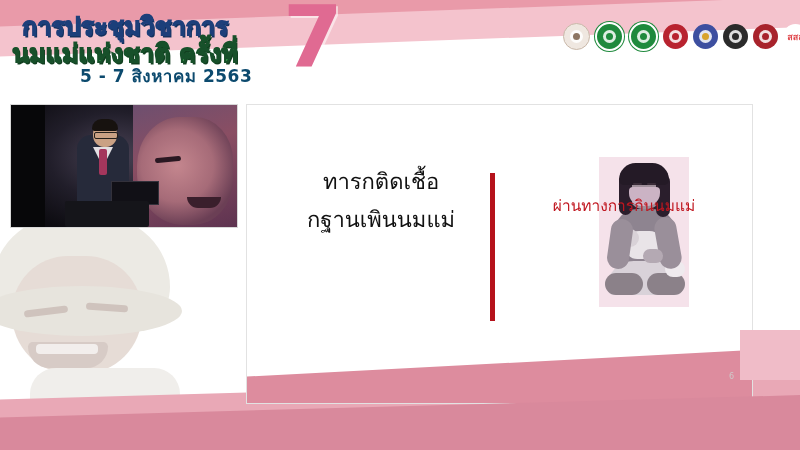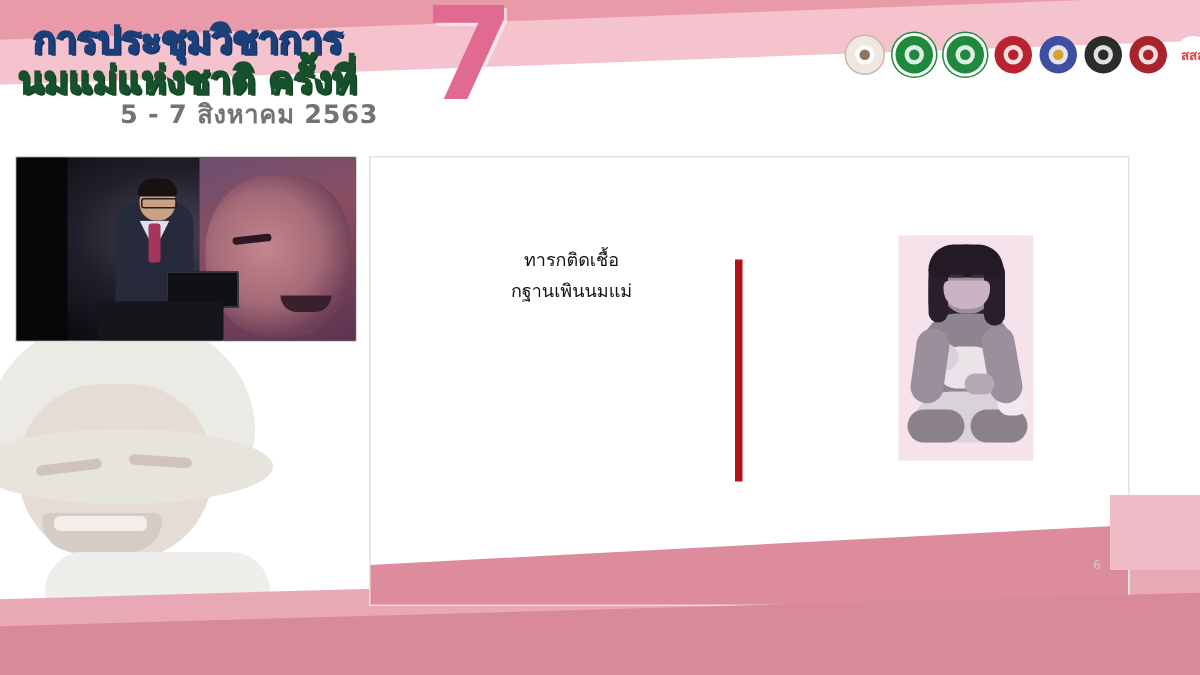--- a/index.html
+++ b/index.html
@@ -52,21 +52,21 @@
     -webkit-text-stroke:1.3px #1c3f7a;
     text-shadow:1.5px 1.5px 0 #13325f;
     text-align:right;
   }
   #title-line2{
     left:12px;top:33px;font-size:25px;color:#3aa34a;
     -webkit-text-stroke:1.3px #17502a;
     text-shadow:1.5px 1.5px 0 #123f20;
   }
   #title-date{
-    left:80px;top:62px;font-size:17px;color:#737373;letter-spacing:.5px;
+    left:80px;top:62px;font-size:17px;color:#0c4a6e;letter-spacing:.5px;
   }
 
   #tagline{
     position:absolute;left:363px;top:62px;
     font-size:20px;font-weight:bold;font-style:italic;
     color:#4aa3e0;white-space:nowrap;letter-spacing:.4px;
     text-shadow:1.3px 1.3px 0 #9fb4c8;
   }
   #tagline .amp{color:#ef8ab5;}
 
@@ -156,21 +156,21 @@
     background:#dd8c9e;transform:rotate(-3deg);
   }
   #slide-pinkband2{
     position:absolute;left:-20px;bottom:-42px;width:560px;height:60px;
     background:#e8a3b2;transform:rotate(-3.4deg);opacity:.75;
   }
 
   #q-text{
     position:absolute;left:34px;top:58px;width:200px;
     text-align:center;color:#111111;
-    font-size:12px;line-height:1.72;font-weight:400;
+    font-size:22px;line-height:1.72;font-weight:400;
   }
   #q-text .covid{font-weight:bold;letter-spacing:.3px;}
 
   #divider-bar{
     position:absolute;left:243px;top:68px;width:5px;height:148px;
     background:#b5121b;
   }
 
   #a-text{
     position:absolute;left:258px;top:90px;width:238px;
@@ -354,16 +354,17 @@
     <div class="il" id="il-face"></div>
     <div class="il" id="il-hair-sideL"></div>
     <div class="il" id="il-hair-sideR"></div>
     <div class="il" id="il-hair-front"></div>
     <div class="il" id="il-eye-l"></div>
     <div class="il" id="il-eye-r"></div>
     <div class="il" id="il-mask"></div>
   </div>
 
   <div id="a-text">
+    <div>ผ่านทางการกินนมแม่</div>
   </div>
 
   <div id="slide-number">6</div>
 </div>
 
 </body></html>

